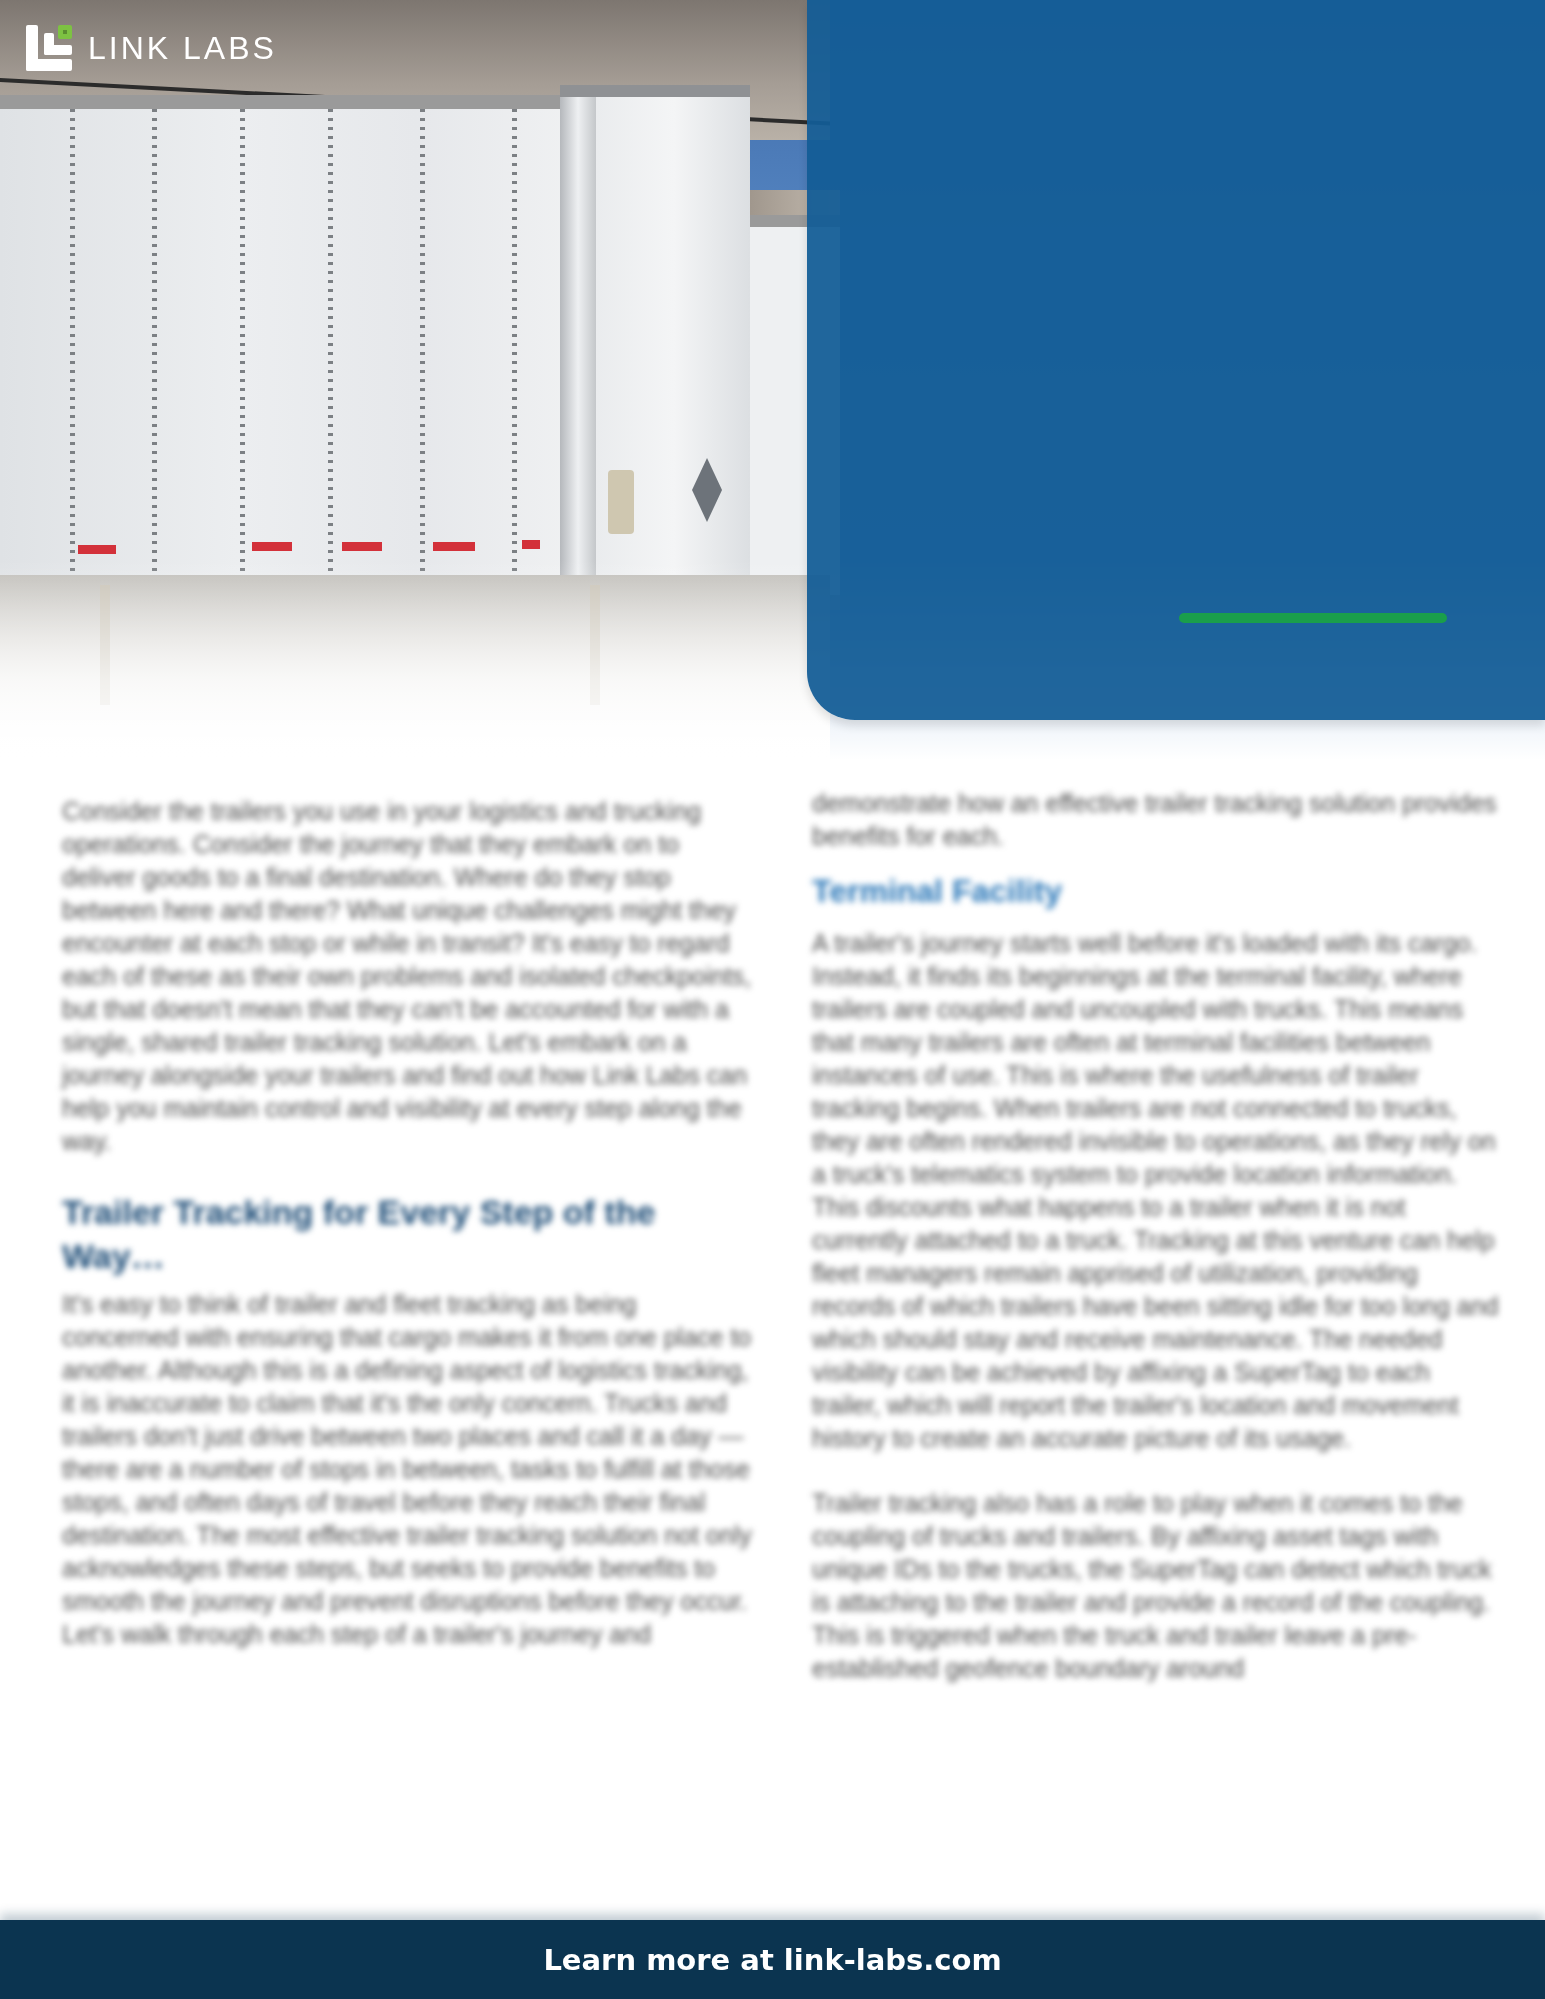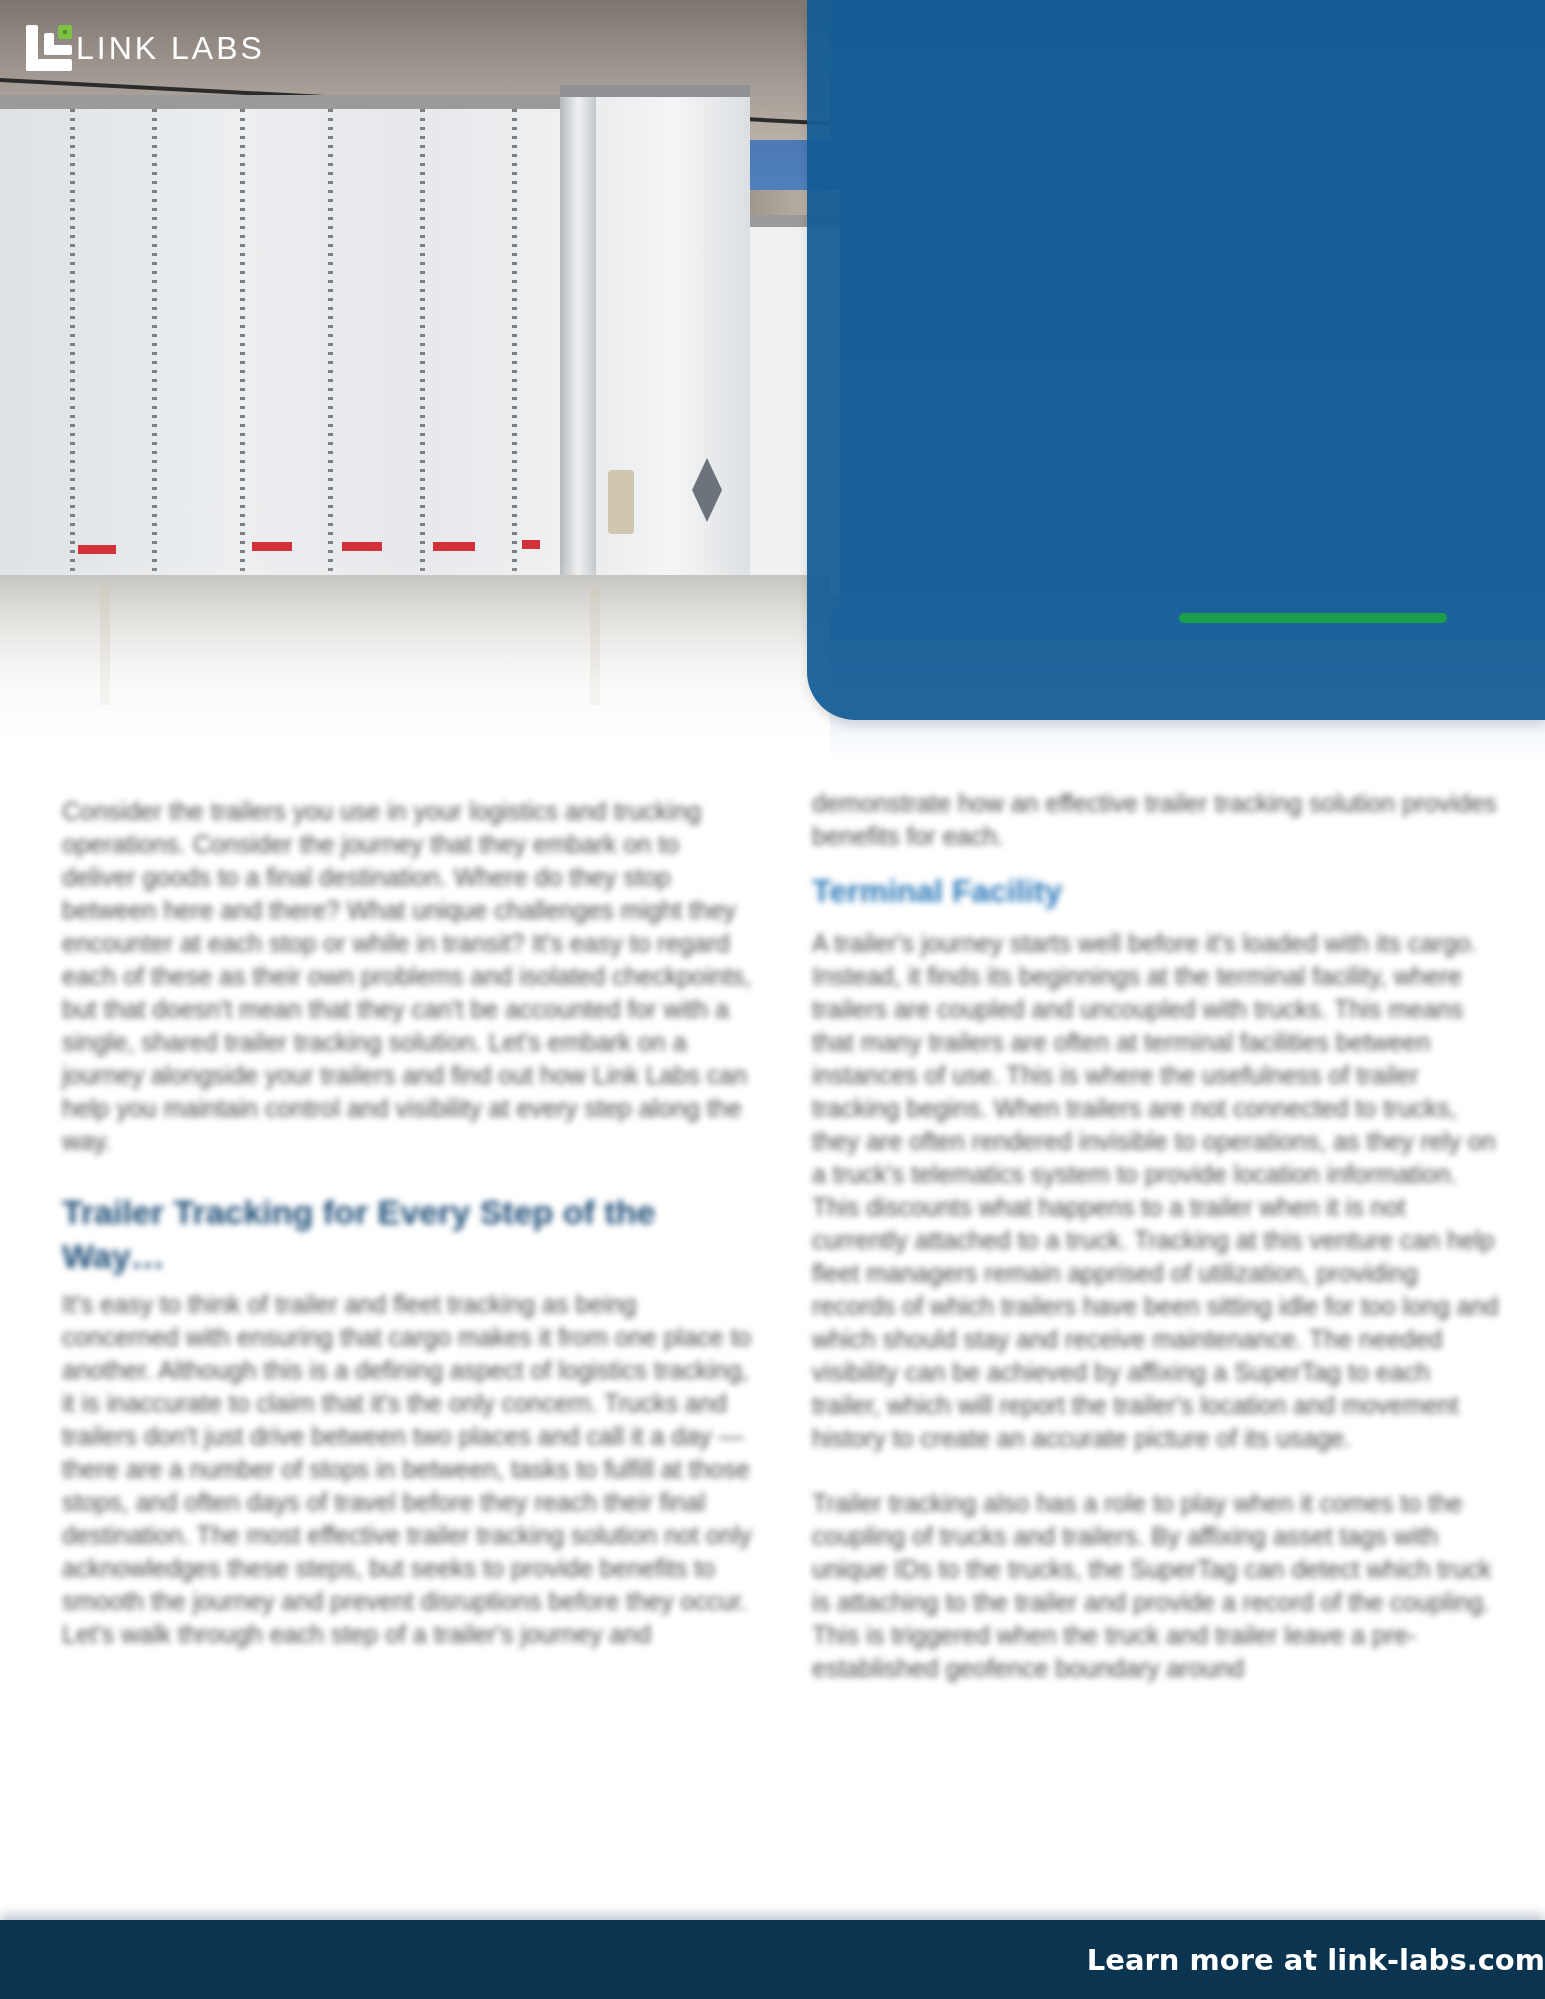--- a/index.html
+++ b/index.html
@@ -21,21 +21,21 @@
   .trailer-end .corner{position:absolute;left:0;top:0;width:36px;height:100%;background:linear-gradient(90deg,#b5b8bc,#eef0f2,#c4c7ca)}
   .trailer2{position:absolute;left:750px;top:215px;width:90px;height:380px;background:#eef0f2;border-top:12px solid #9a9a9a}
   .red{position:absolute;height:9px;background:#d3313a}
   .diamond{position:absolute;left:692px;top:458px;width:30px;height:64px;background:#6d737a;clip-path:polygon(50% 0,100% 50%,50% 100%,0 50%)}
   .plug{position:absolute;left:608px;top:470px;width:26px;height:64px;background:#cfc7b0;border-radius:4px}
   .undercarriage{position:absolute;left:0;top:575px;width:830px;height:185px;
     background:linear-gradient(180deg,#c2c0bb 0%,#dcdad6 40%,#f4f4f3 80%,#fff 100%)}
   .leg{position:absolute;top:585px;width:10px;height:120px;background:#c8c2b5}
   .hero-fade{position:absolute;left:0;top:560px;width:1545px;height:200px;
     background:linear-gradient(180deg,rgba(255,255,255,0) 0%,rgba(255,255,255,.75) 60%,#fff 100%)}
-  .logo{position:absolute;left:26px;top:25px;display:flex;align-items:center;gap:4px}
+  .logo{position:absolute;left:26px;top:25px;display:flex;align-items:center;gap:16px}
   .logo-mark{position:relative;width:46px;height:46px}
   .logo-mark .l1{position:absolute;left:0;top:0;width:12px;height:46px;background:#fff;border-radius:2px}
   .logo-mark .l2{position:absolute;left:0;top:34px;width:46px;height:12px;background:#fff;border-radius:2px}
   .logo-mark .l3{position:absolute;left:18px;top:8px;width:10px;height:22px;background:#fff;border-radius:2px}
   .logo-mark .l4{position:absolute;left:18px;top:20px;width:28px;height:10px;background:#fff;border-radius:2px}
   .logo-mark .sq{position:absolute;left:32px;top:0;width:14px;height:14px;background:#7dc242;border-radius:2px}
   .logo-mark .sq::after{content:"";position:absolute;left:5px;top:5px;width:4px;height:4px;background:#5a8e30}
   .logo-text{color:#fff;font-size:32px;letter-spacing:3px;font-weight:400}
   .title-card{position:absolute;left:807px;top:0;width:738px;height:720px;
     background:rgba(19,92,150,.94);border-bottom-left-radius:48px;
@@ -44,21 +44,21 @@
     font-family:"DejaVu Sans",sans-serif;font-weight:700;font-size:74px;line-height:98px;letter-spacing:-2px}
   .title span{display:block;white-space:nowrap}
   .underline{position:absolute;left:372px;top:613px;width:268px;height:10px;background:#1a9e4b;border-radius:5px}
   .col{position:absolute;font-size:25px;line-height:33px;color:#4a4a4a;filter:blur(3px)}
   .col p{margin-bottom:32px}
   .col h2{color:#1a4a75;font-size:34px;line-height:44px;font-weight:700;margin-bottom:10px}
   .col h3{color:#2a77b8;font-size:32px;line-height:40px;font-weight:700;margin:18px 0 16px}
   .col-left{left:62px;top:795px;width:690px}
   .col-right{left:812px;top:787px;width:690px}
   .footer{position:absolute;left:0;top:1920px;width:1545px;height:79px;background:#0b3450;
-    display:flex;align-items:center;justify-content:flex-end;box-shadow:0 -6px 10px rgba(11,52,80,.25)}
+    display:flex;align-items:center;justify-content:center;box-shadow:0 -6px 10px rgba(11,52,80,.25)}
   .footer-link{color:#fff;font-family:"DejaVu Sans",sans-serif;font-size:29px;font-weight:600;text-decoration:none}
 </style>
 </head>
 <body>
 
 <div class="hero">
   <div class="bldg"></div>
   <div class="roofline"></div>
   <div class="bldg2"></div>
   <div class="trailer">

